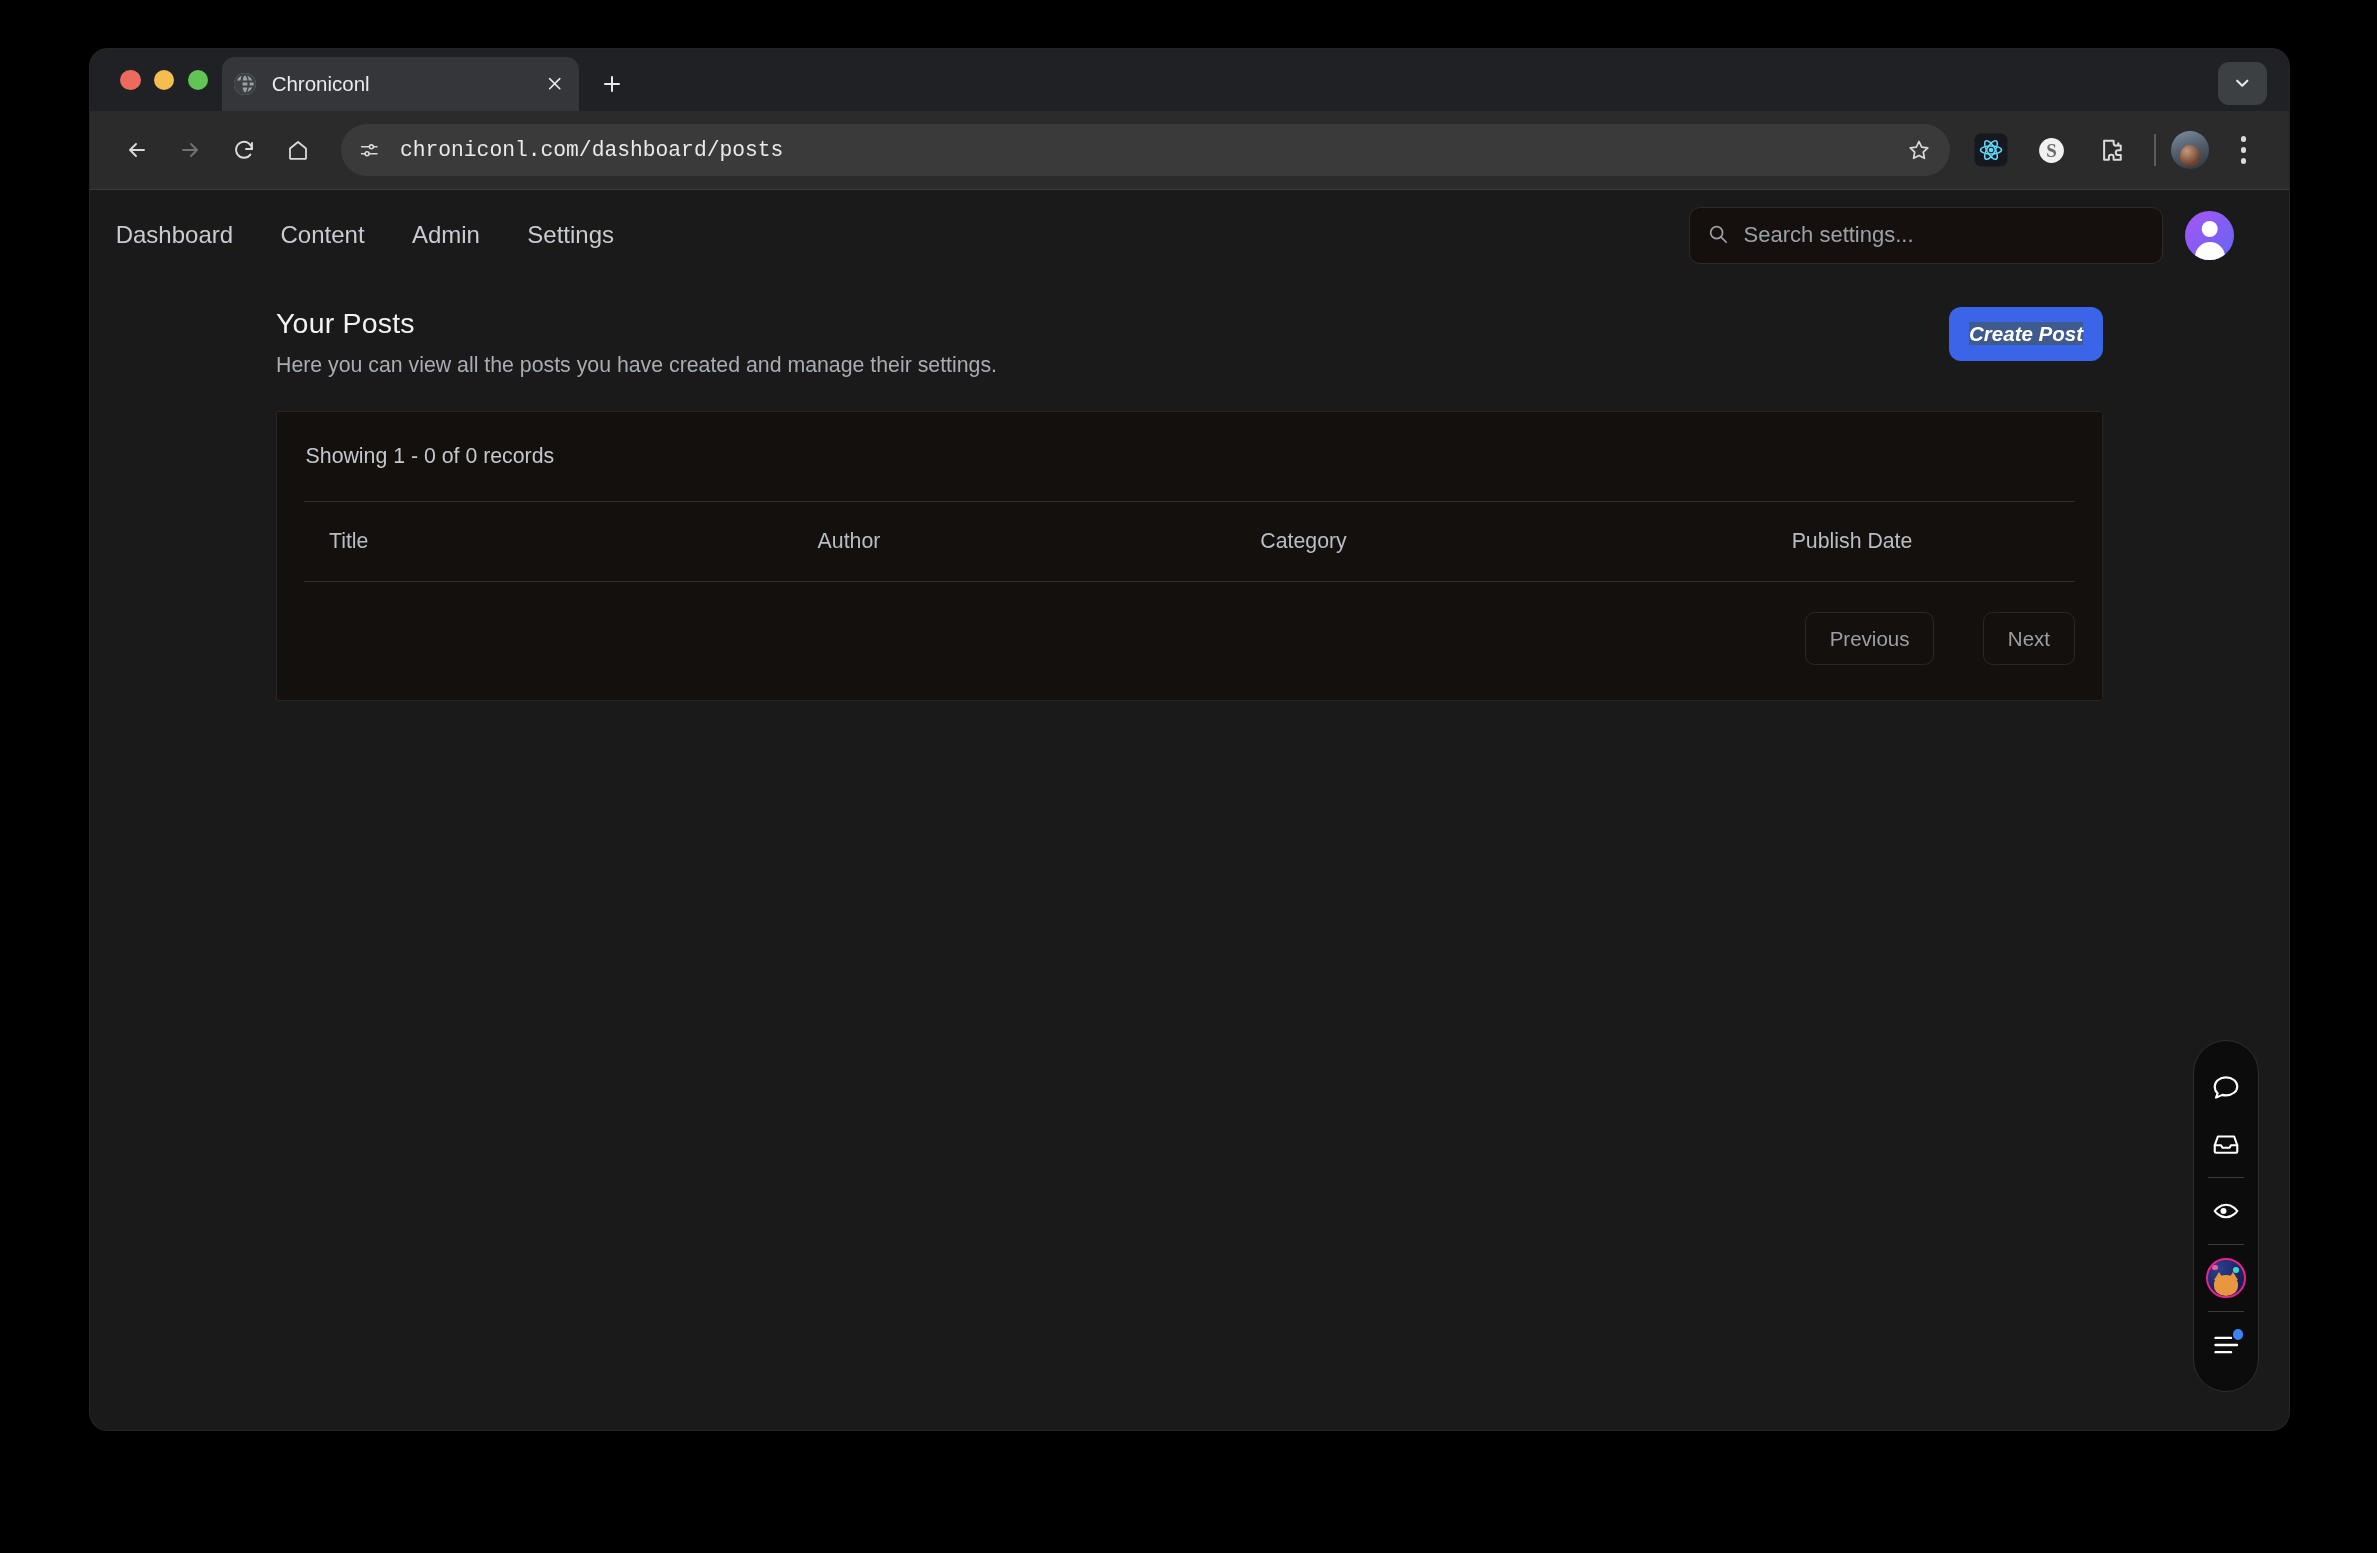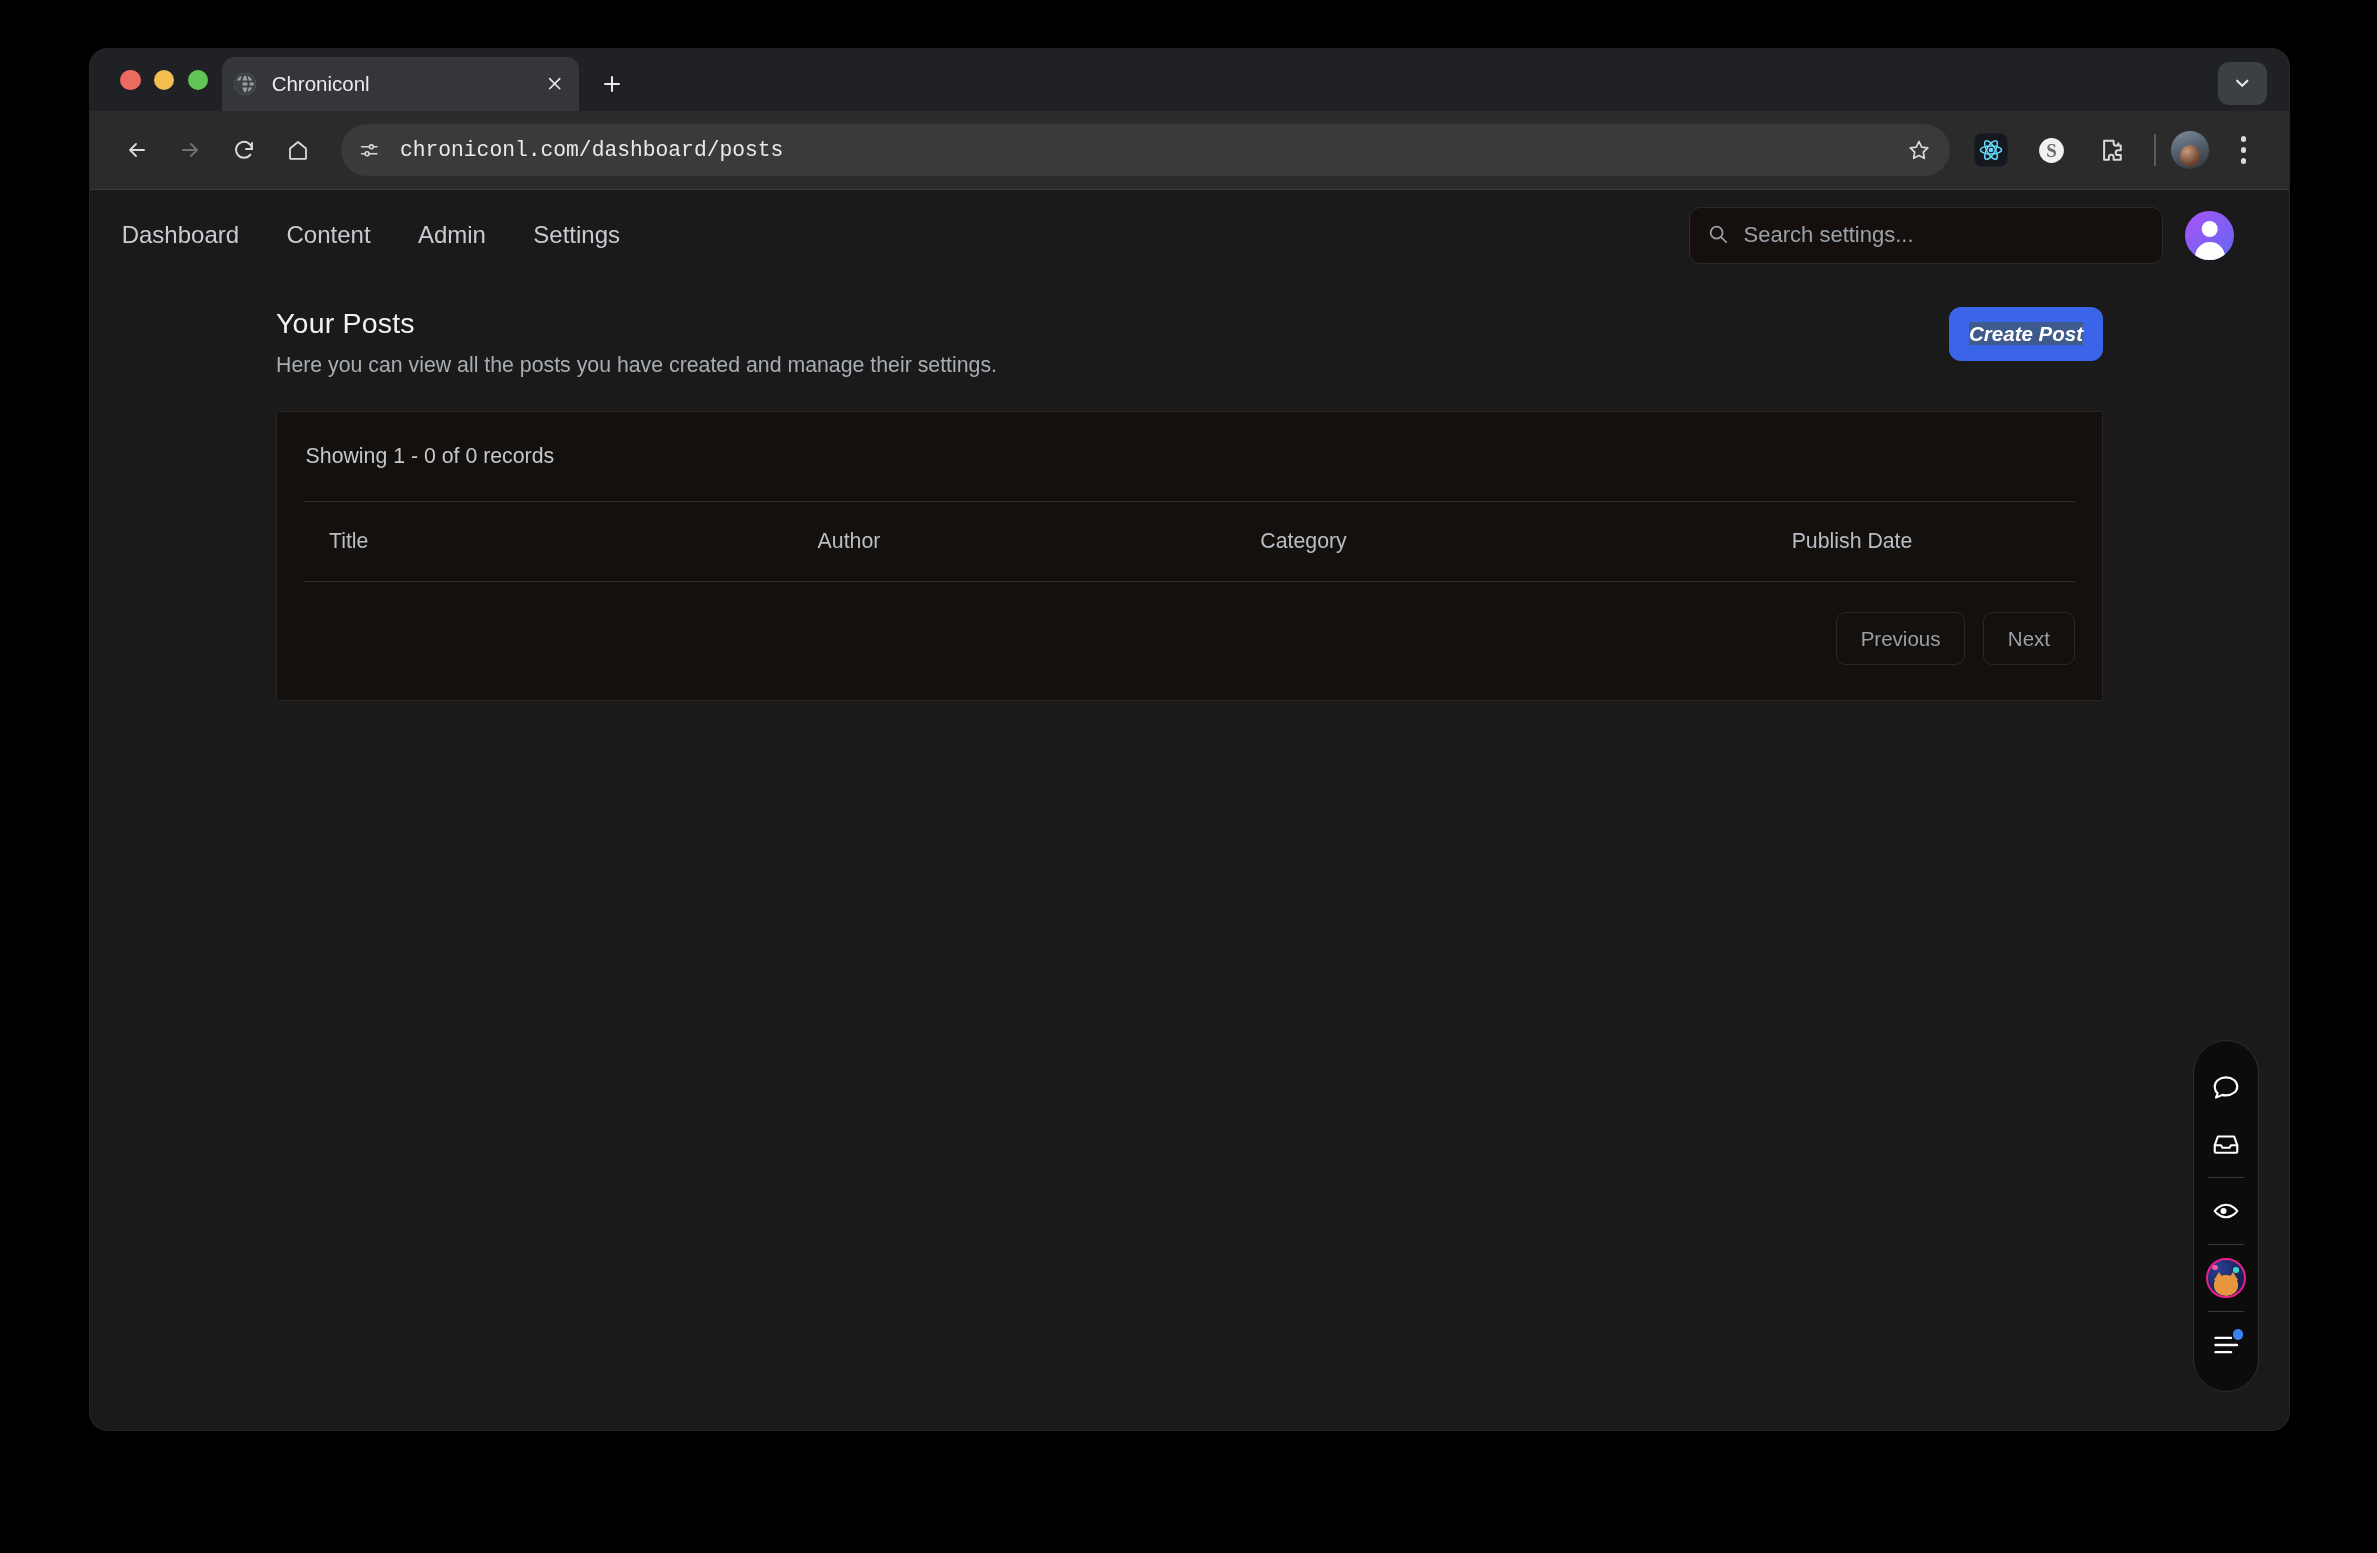--- a/index.html
+++ b/index.html
@@ -181,21 +181,21 @@
     height: calc(1381px - 62px - 79px);
     background: #1a1a1a;
     overflow: hidden;
   }
 
   
   .app-nav {
     height: 90px;
     display: flex;
     align-items: center;
-    padding: 0 55px 0 27px;
+    padding: 0 55px 0 21px;
   }
   .nav-links {
     display: flex;
     align-items: center;
     gap: 38px;
   }
   .nav-link {
     color: #c8ccd2;
     font-size: 24px;
     padding: 6.3px 4.7px;
@@ -311,20 +311,21 @@
     padding: 30px 0 35px 0;
   }
   .page-btn {
     background: transparent;
     border: 0.8px solid #2c2725;
     border-radius: 9.5px;
     color: #9ba0a6;
     font-size: 20.5px;
     padding: 13.4px 24px;
     font-family: "Liberation Sans", sans-serif;
+    margin-left: 31px;
   }
 
   
   .float-widget {
     position: absolute;
     right: 30px;
     bottom: 38px;
     width: 66px;
     background: #0c0c0c;
     border: 0.8px solid #2e2e2e;

